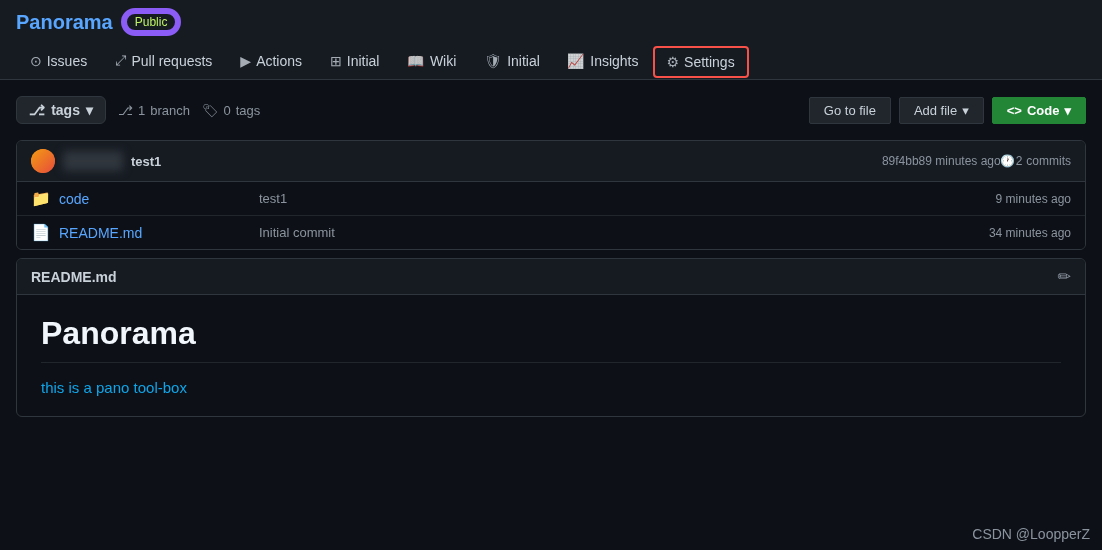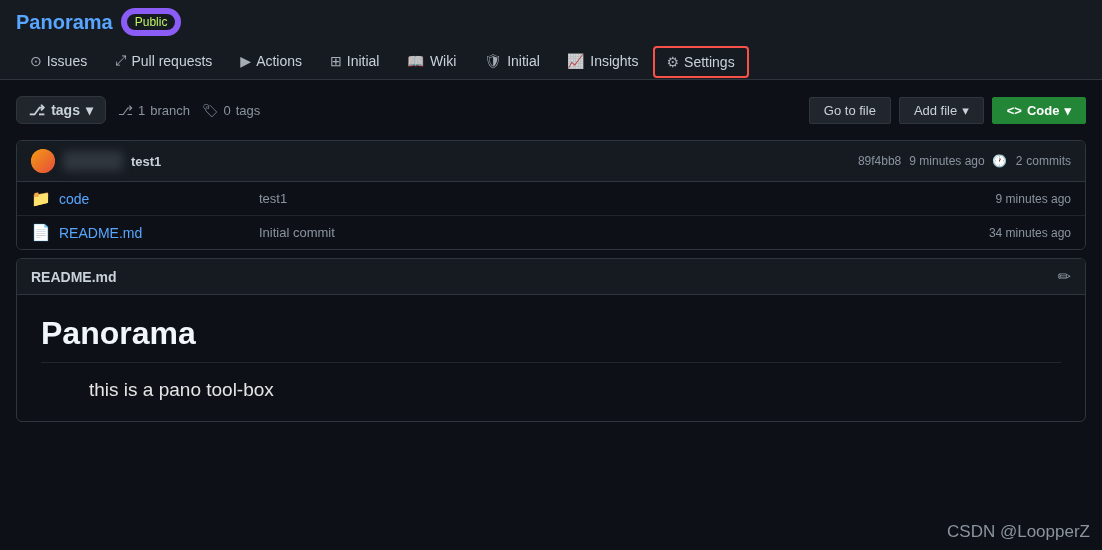--- a/index.html
+++ b/index.html
@@ -171,21 +171,21 @@
       filter: blur(4px);
     }
     .commit-message {
       font-weight: 600;
       color: #c9d1d9;
       font-size: 13px;
     }
     .commit-right {
       display: flex;
       align-items: flex-end;
-      gap: 8px;
+      gap: 0;
       color: #8b949e;
       font-size: 12px;
     }
     .commit-sha {
       color: #8b949e;
       font-size: 12px;
     }
     .commits-link {
       display: flex;
       align-items: center;
@@ -257,31 +257,30 @@
     }
     .readme-h1 {
       font-size: 32px;
       font-weight: 600;
       color: #f0f6fc;
       border-bottom: 1px solid #21262d;
       padding-bottom: 10px;
       margin-bottom: 16px;
     }
     .readme-desc {
-      color: #e5e5e5;
-      font-size: 19px;
-      margin-left: 48px;
+      color: #0ea5e9;
+      font-size: 15px;
     }
 
     
     .watermark {
       position: fixed;
       bottom: 8px;
       right: 12px;
-      font-size: 17px;
+      font-size: 14px;
       color: #8b949e;
     }
   </style>
 </head>
 <body>
 
 <div class="repo-header">
   <div class="repo-title-row">
     <span class="repo-name">Panorama</span>
     <span class="repo-visibility-badge">Public</span>

